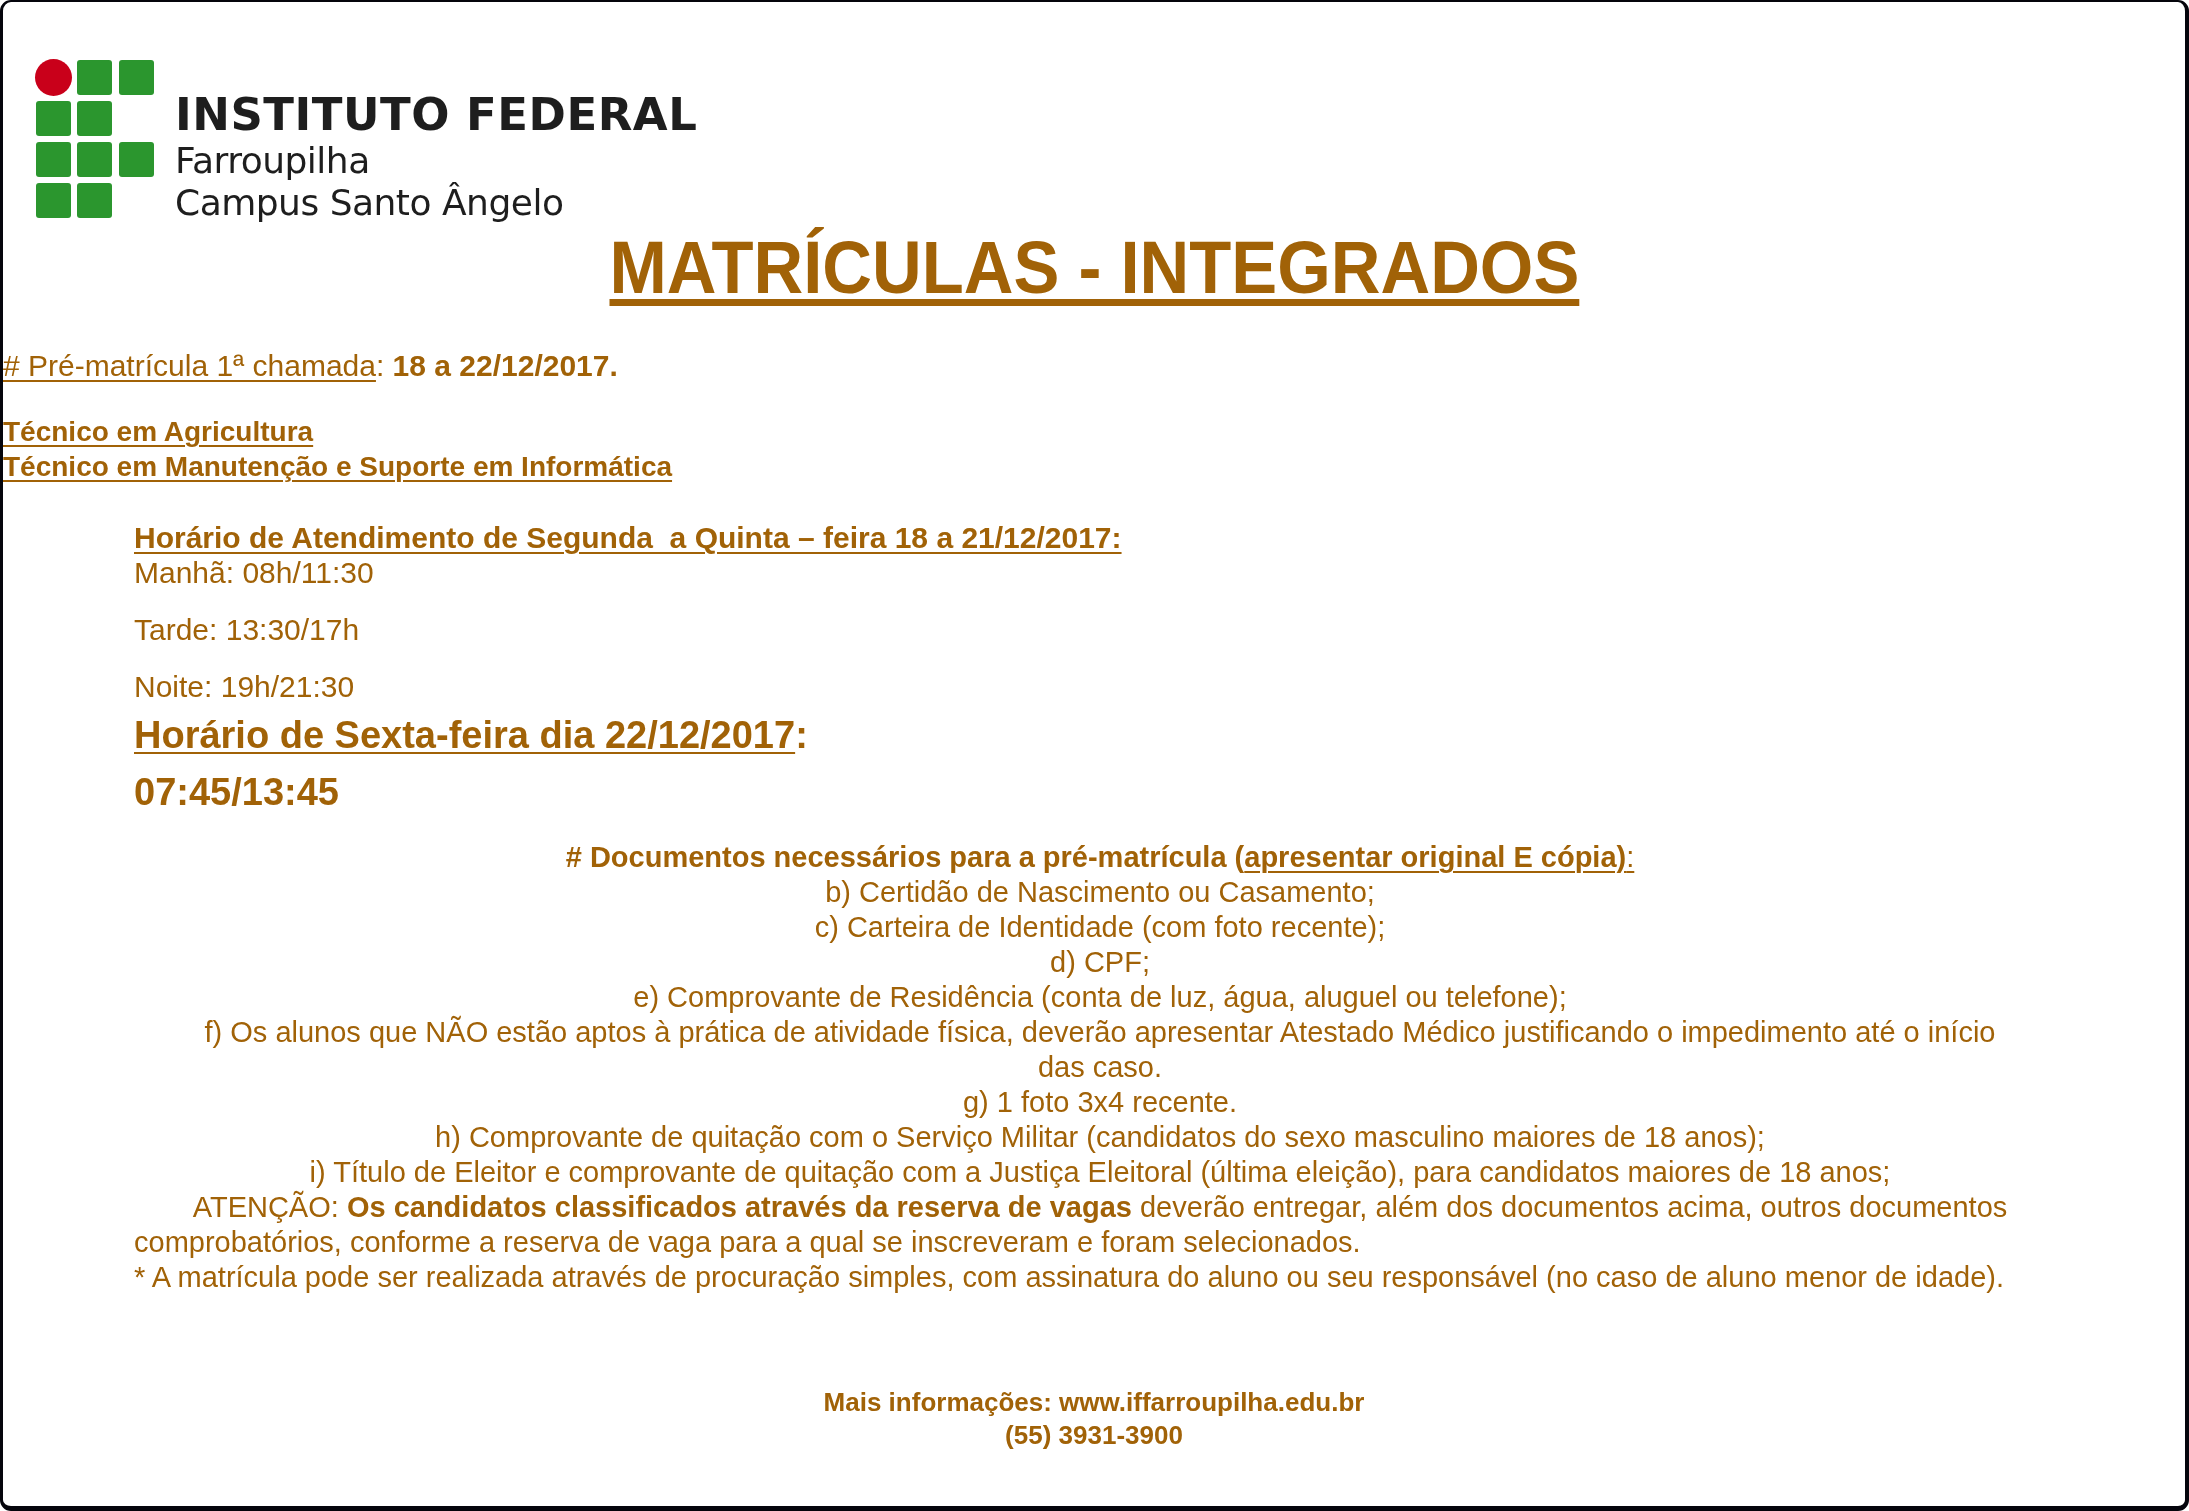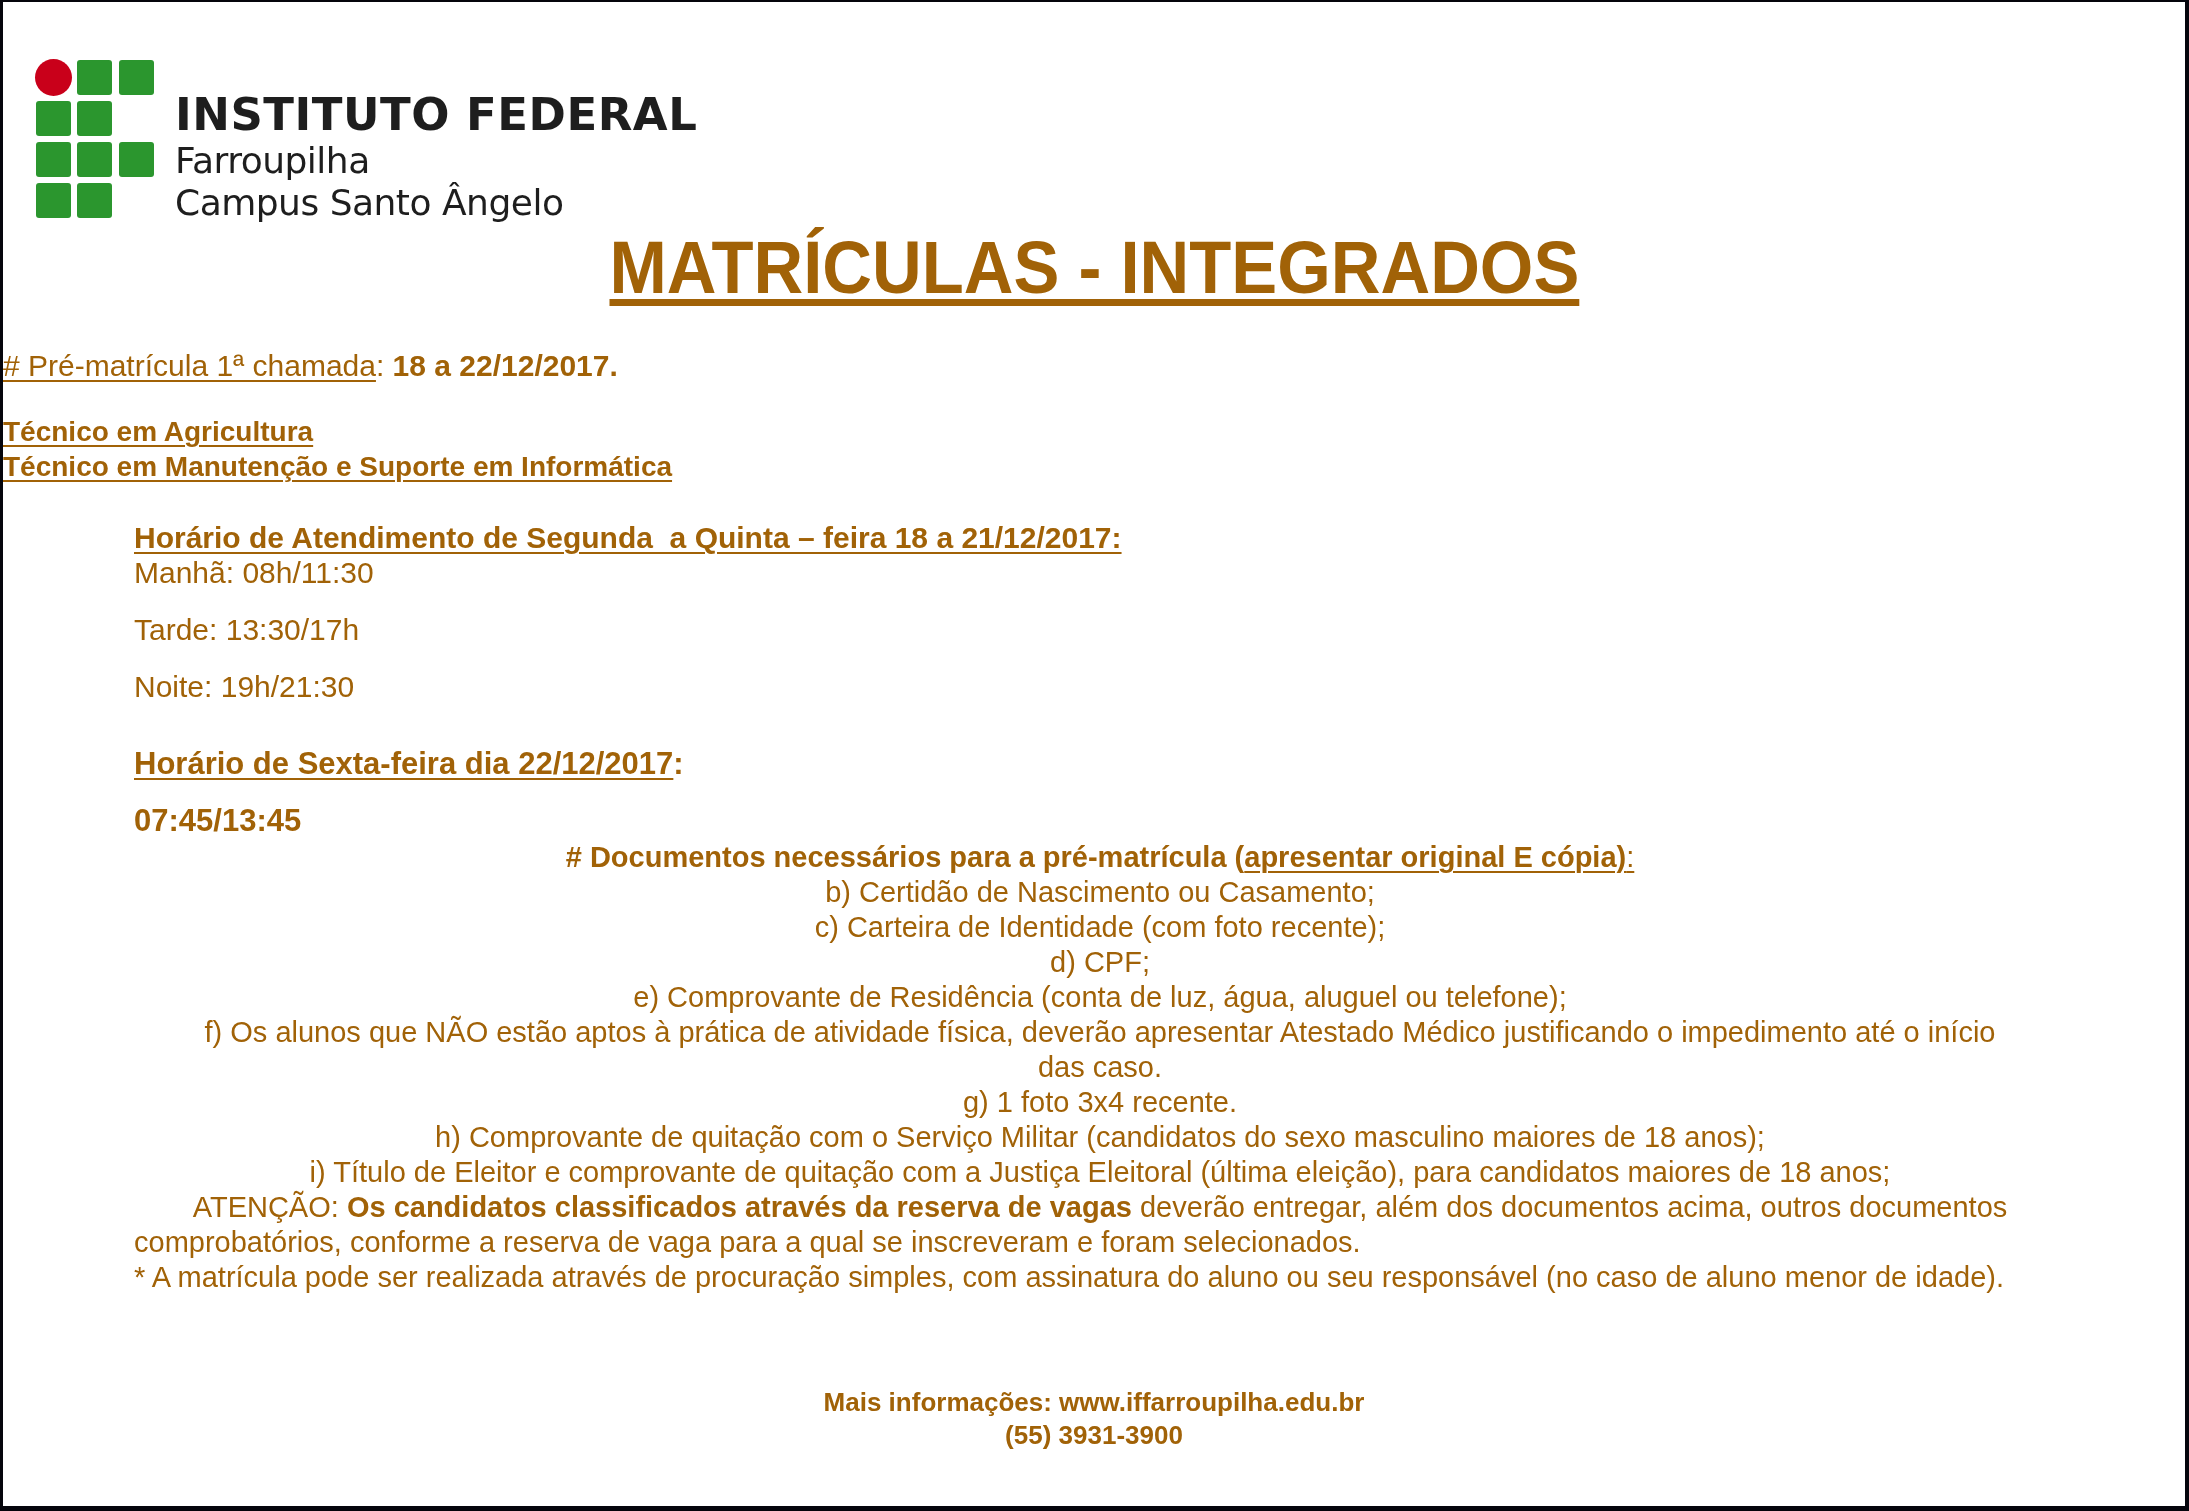--- a/index.html
+++ b/index.html
@@ -3,20 +3,21 @@
   <meta charset="utf-8">
   <style>
     html, body { margin: 0; padding: 0; background: #ffffff; }
     body { width: 2189px; height: 1511px; position: relative; overflow: hidden; }
     .frame {
       position: absolute; left: 0; top: 0; width: 2189px; height: 1511px;
       box-sizing: border-box;
       border-top: 2px solid #05050c; border-left: 3px solid #05050c;
       border-right: 4px solid #05050c; border-bottom: 5px solid #05050c;
       background: #fff;
+      border-radius: 11px;
     }
     .sans { font-family: "Liberation Sans", sans-serif; color: #a16207; }
     .logo-grid { position: absolute; left: 32px; top: 57px; width: 125px; height: 165px; }
     .cell { position: absolute; width: 35px; height: 35px; border-radius: 3px; background: #2b962e; }
     .cell.dot { background: #c9001a; border-radius: 50%; width: 37px; height: 37px; }
     .logo-text { position: absolute; left: 172px; top: 88px; font-family: "DejaVu Sans", sans-serif; color: #1e1e1e; }
     .logo-text .l1 { font-size: 45px; font-weight: bold; letter-spacing: 0.5px; line-height: 50px; }
     .logo-text .l2, .logo-text .l3 { font-size: 36px; font-weight: normal; line-height: 42px; letter-spacing: -0.5px; }
     .title {
       position: absolute; left: 0; right: 0; top: 222px; text-align: center;
@@ -67,21 +68,21 @@
     <div><span class="u">Técnico em Manutenção e Suporte em Informática</span></div>
   </div>
 
   <div class="block sans" style="top:518px; font-size:30px;">
     <div class="b"><span class="u" style="white-space:pre;">Horário de Atendimento de Segunda  a Quinta – feira 18 a 21/12/2017:</span></div>
     <div>Manhã: 08h/11:30</div>
     <div style="margin-top:22px;">Tarde: 13:30/17h</div>
     <div style="margin-top:22px;">Noite: 19h/21:30</div>
   </div>
 
-  <div class="block sans b" style="top:744px; font-size:31px;">
+  <div class="block sans b" style="top:716px; font-size:38px;">
     <div><span class="u">Horário de Sexta-feira dia 22/12/2017</span><span>:</span></div>
     <div style="margin-top:22px;">07:45/13:45</div>
   </div>
 
   <div class="block sans doc-list" style="top:838px;">
     <div class="b">
       <span># Documentos necessários para a pré-matrícula (</span><span class="u">apresentar original E cópia)</span><span class="u" style="font-weight:normal;">:</span>
     </div>
     <div>b) Certidão de Nascimento ou Casamento;</div>
     <div>c) Carteira de Identidade (com foto recente);</div>

